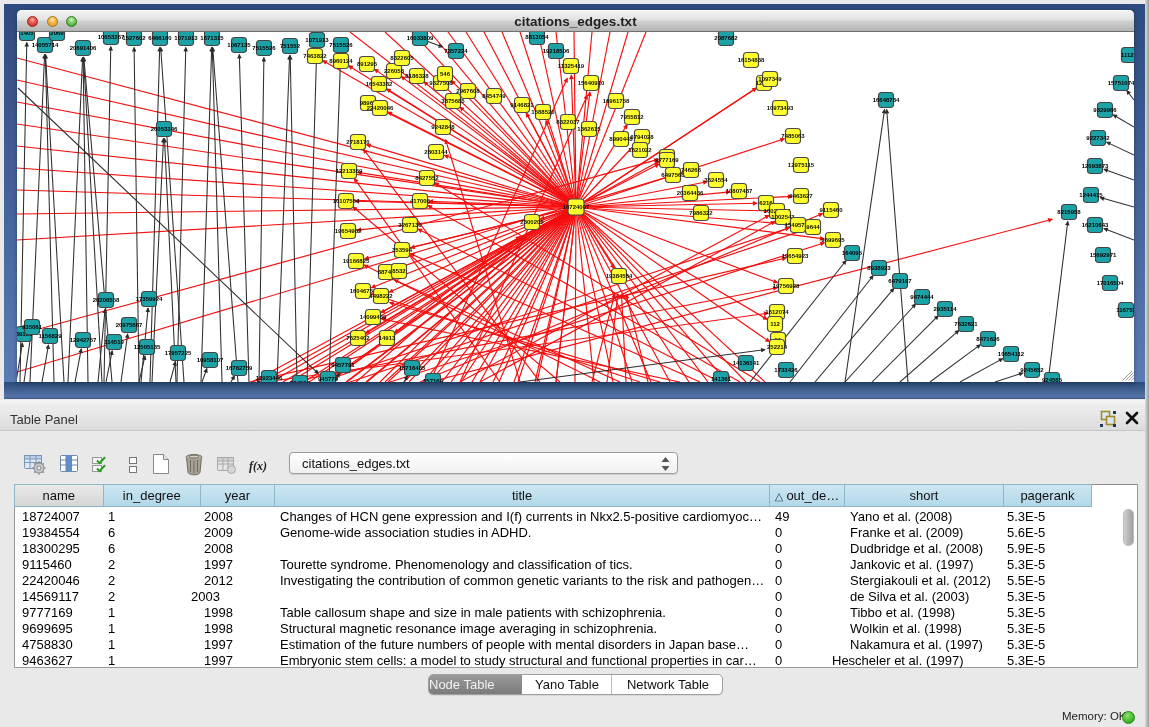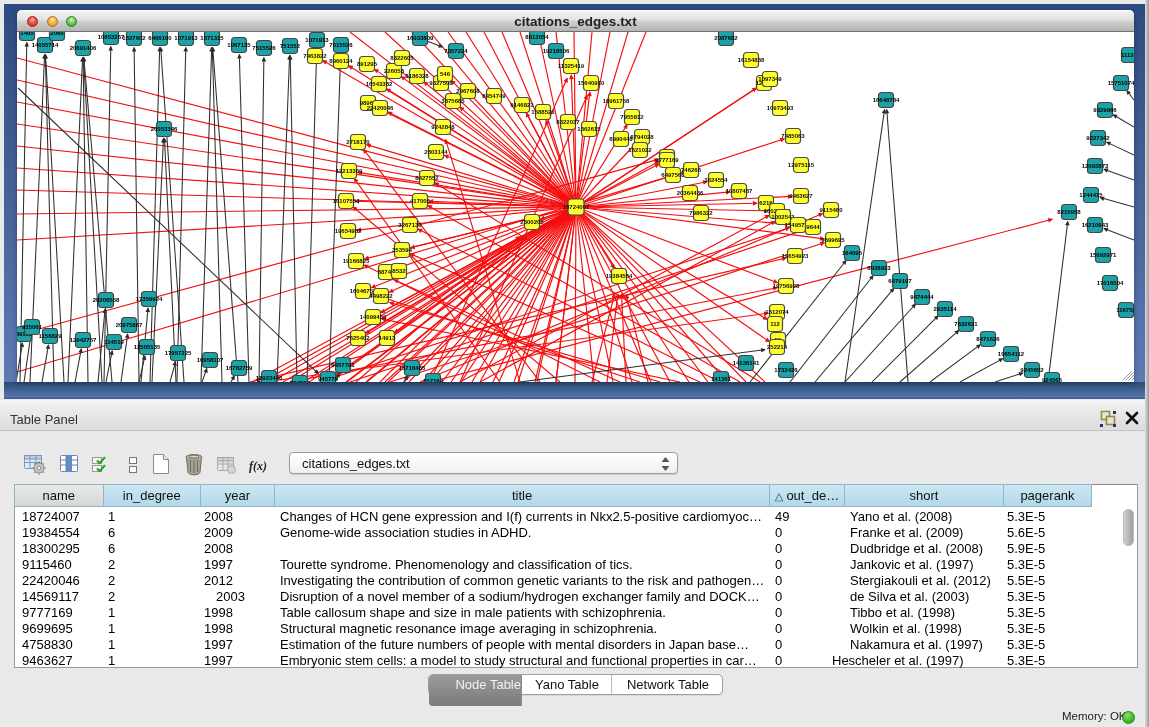--- a/index.html
+++ b/index.html
@@ -19,21 +19,21 @@
 #dd b{position:absolute;left:12px;top:3px;font-size:13px;font-weight:400;color:#111}
 #dd svg{position:absolute;right:6px;top:3px}
 #tblwrap{position:absolute;left:14px;top:484px;width:1124px;height:184px;background:#fff;border:1px solid #9a9a9a;border-top:1px solid #8a8a8a}
 .hc{position:absolute;top:484px;height:23px;background:linear-gradient(#cde6f2,#b2d8e9);border:1px solid #8fb6c8;border-left:none;font-size:13px;color:#111;text-align:center;line-height:22px}
 .hc.hg{background:linear-gradient(#e9e9e9,#d6d6d6);border-left:1px solid #8fb6c8}
 .tri{font-size:11px;color:#246}
 .row{position:absolute;left:0;width:1123px;height:16px;font-size:13px;color:#000}
 .row span{position:absolute;top:1px;white-space:nowrap}
 #thumb{position:absolute;left:1123px;top:509px;width:11px;height:37px;background:linear-gradient(90deg,#cfcfcf,#9f9f9f);border-radius:5px;border:1px solid #bdbdbd}
 #seg{position:absolute;left:428px;top:674px;width:295px;height:21px;background:#fff;border:1px solid #9f9f9f;border-radius:5px;box-shadow:0 1px 1px rgba(0,0,0,.08)}
-#seg .s1{position:absolute;left:0;top:0;width:93px;height:31px;background:linear-gradient(#9a9a9a,#7b7b7b);border-right:1px solid #8a8a8a;border-radius:4px 0 0 4px;color:#f2f2f2;text-align:right;font-size:13px;line-height:19px}
+#seg .s1{position:absolute;left:0;top:0;width:93px;height:19px;background:linear-gradient(#9a9a9a,#7b7b7b);border-right:1px solid #8a8a8a;border-radius:4px 0 0 4px;color:#f2f2f2;text-align:left;font-size:13px;line-height:19px}
 #seg .s2{position:absolute;left:94px;top:0;width:89px;height:19px;color:#111;text-align:center;font-size:13px;line-height:19px;border-right:1px solid #bbb}
 #seg .s3{position:absolute;left:184px;top:0;width:110px;height:19px;color:#111;text-align:center;font-size:13px;line-height:19px}
 #mem{position:absolute;left:1062px;top:710px;font-size:11.5px;color:#222}
 #memdot{position:absolute;left:1122px;top:711px;width:13px;height:13px;border-radius:50%;background:radial-gradient(circle at 40% 32%,#8ee06e,#3db829 60%,#2e9a1d);border:1px solid #2a8818}
 #redge{position:absolute;right:0;top:0;width:4px;height:727px;background:linear-gradient(90deg,#dcdcdc,#9a9a9a)}#bband{position:absolute;left:4px;top:382px;width:1141px;height:17px;background:linear-gradient(#2c4a77,#40608f 45%,#5473ab 85%,#3f5a88)}
 </style></head><body>
 <div id="blue"></div>
 <div id="bband"></div>
 <div id="macwin">
  <div id="tbar">
@@ -654,22 +654,21 @@
     <span style="left:108px">2</span>
     <span style="left:204px">2012</span>
     <span style="left:280px">Investigating the contribution of common genetic variants to the risk and pathogen…</span>
     <span style="left:775px">0</span>
     <span style="left:850px">Stergiakouli et al. (2012)</span>
     <span style="left:1007px">5.5E-5</span>
   </div>
 <div class="row" style="top:588px">
     <span style="left:22px">14569117</span>
     <span style="left:108px">2</span>
-    <span style="left:216px">2003</span>
-    <span style="left:280px">Disruption of a novel member of a sodium/hydrogen exchanger family and DOCK…</span>
+    <span style="left:191px">2003</span>
     <span style="left:775px">0</span>
     <span style="left:850px">de Silva et al. (2003)</span>
     <span style="left:1007px">5.3E-5</span>
   </div>
 <div class="row" style="top:604px">
     <span style="left:22px">9777169</span>
     <span style="left:108px">1</span>
     <span style="left:204px">1998</span>
     <span style="left:280px">Table callosum shape and size in male patients with schizophrenia.</span>
     <span style="left:775px">0</span>

